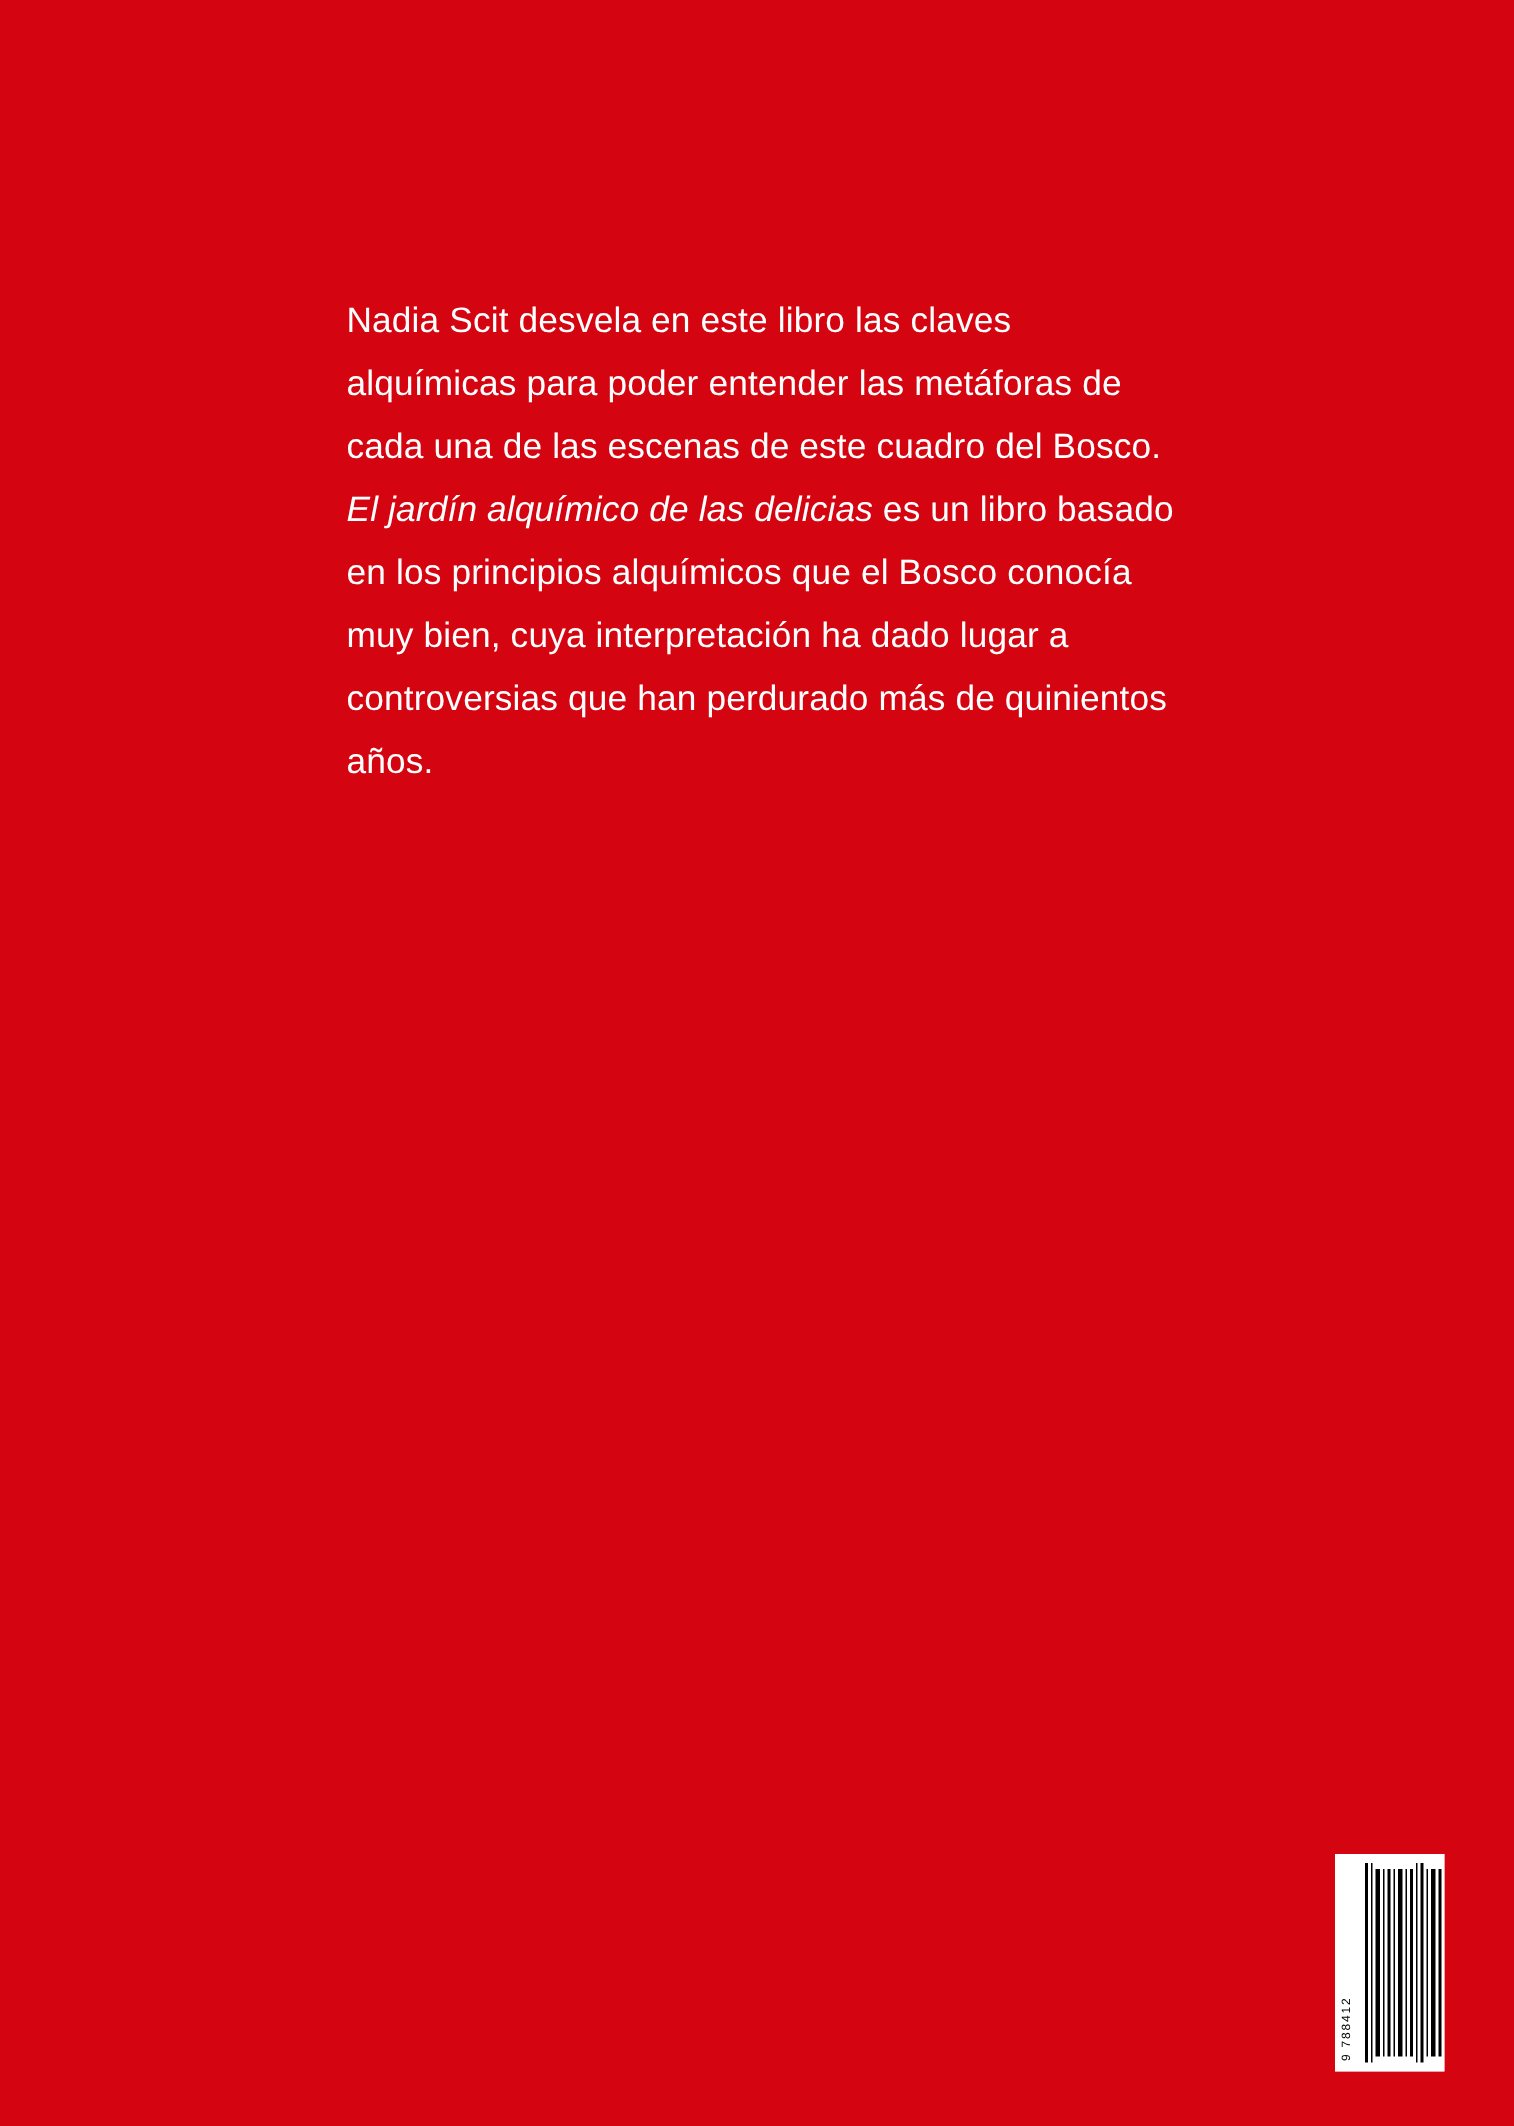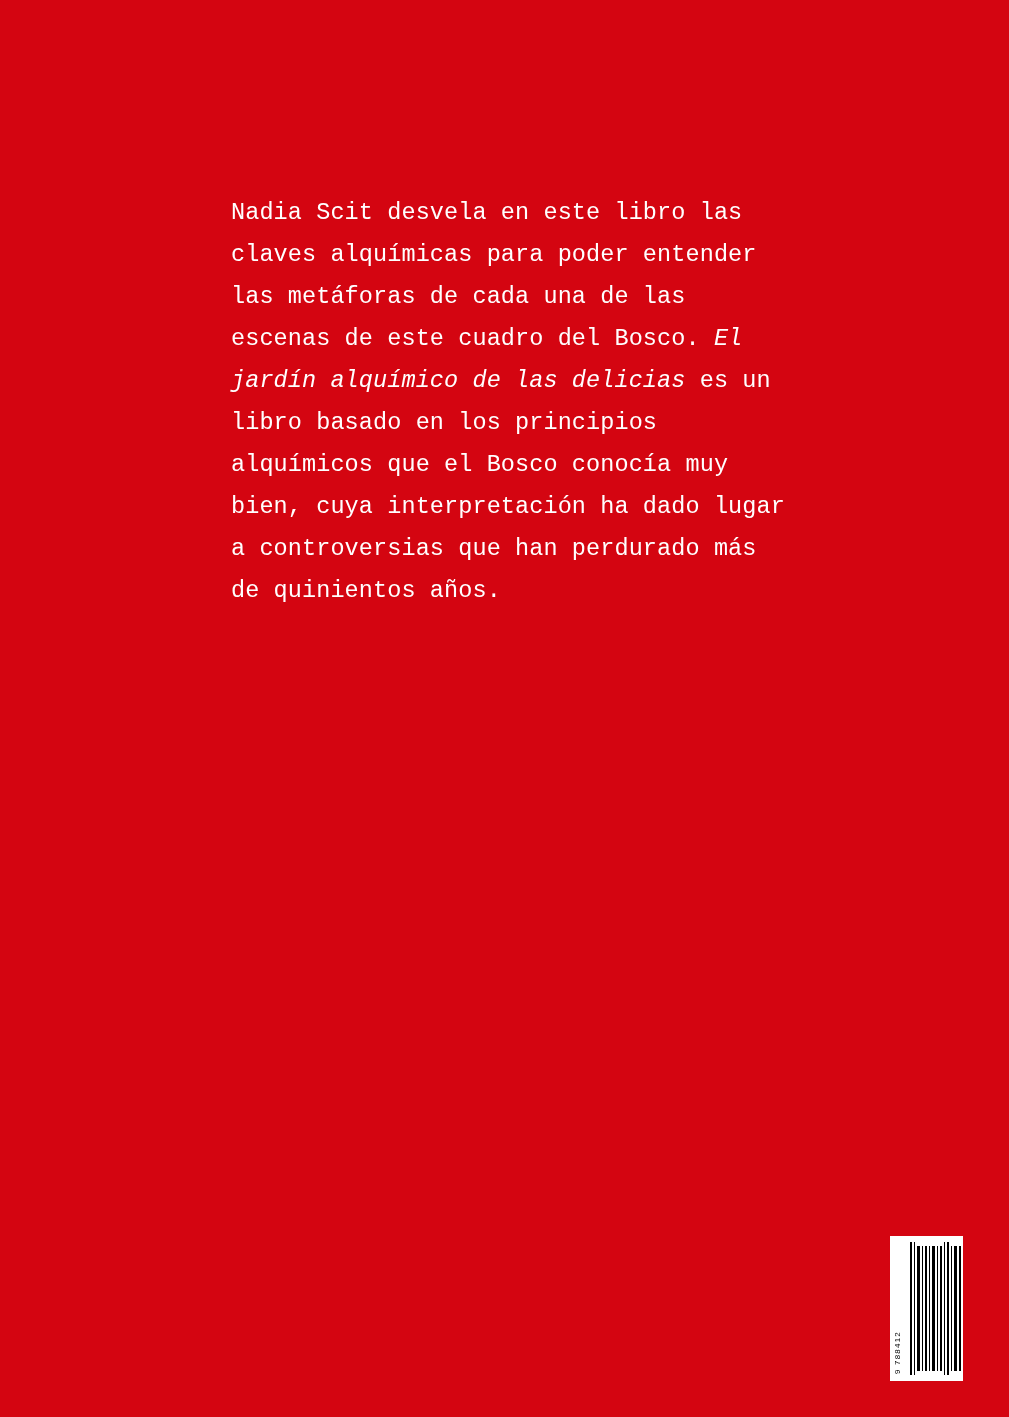--- a/index.html
+++ b/index.html
@@ -19,21 +19,21 @@
     width: 1009px;
     height: 1417px;
     background: #d40511;
   }
   .blurb {
     position: absolute;
     left: 231px;
     top: 192px;
     width: 556px;
     color: #ffffff;
-    font-family: Liberation Mono, monospace;
+    font-family: Liberation Sans, sans-serif;
     font-size: 23.5px;
     line-height: 42px;
     text-align: left;
     letter-spacing: 0.1px;
   }
   .blurb .title-italic {
     font-style: italic;
   }
   .barcode {
     position: absolute;

